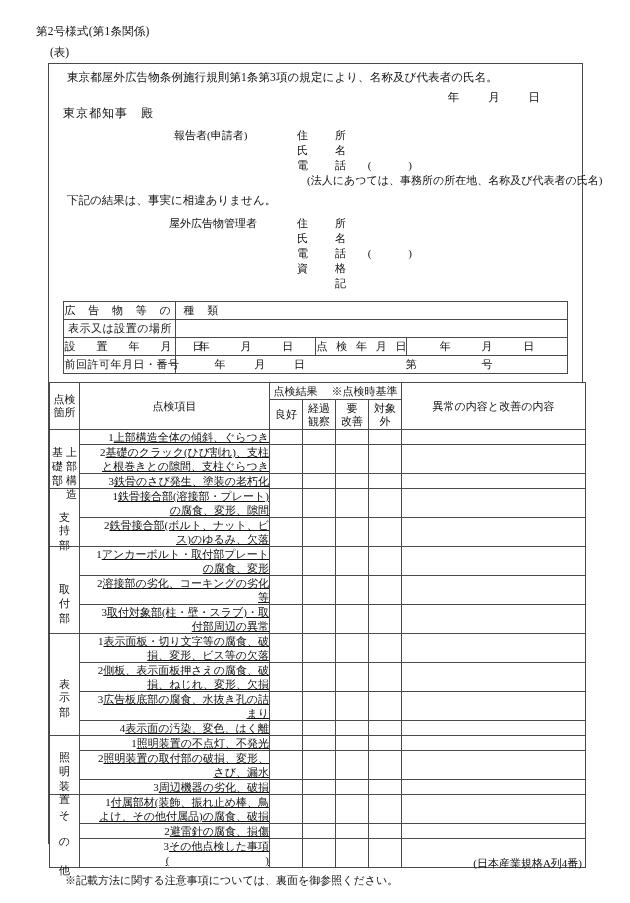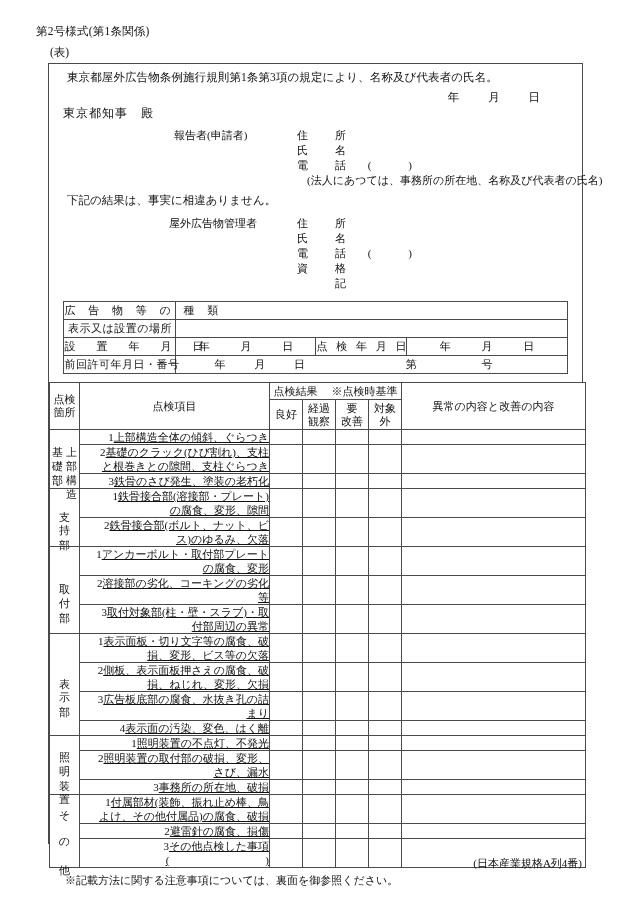--- a/index.html
+++ b/index.html
@@ -554,21 +554,21 @@
               <span class="cont">さび、漏水</span>
             </td>
             <td class="res-cell"></td>
             <td class="res-cell"></td>
             <td class="res-cell"></td>
             <td class="res-cell"></td>
             <td class="note-cell"></td>
           </tr>
           <tr>
             <td class="item-cell">
-              <div><span class="no">3</span><span class="txt">事務所の所在地、破損</span></div>
+              <div><span class="no">3</span><span class="txt">周辺機器の劣化、破損</span></div>
             </td>
             <td class="res-cell"></td>
             <td class="res-cell"></td>
             <td class="res-cell"></td>
             <td class="res-cell"></td>
             <td class="note-cell"></td>
           </tr>
           <tr>
             <td class="place-cell" rowspan="3"><span class="vert">そ の 他</span></td>
             <td class="item-cell">

